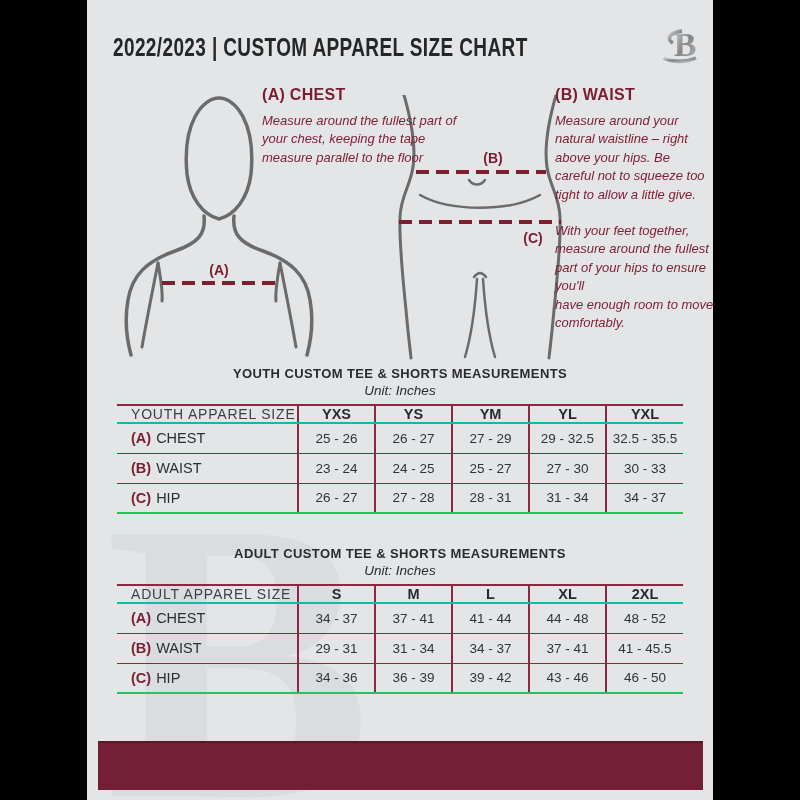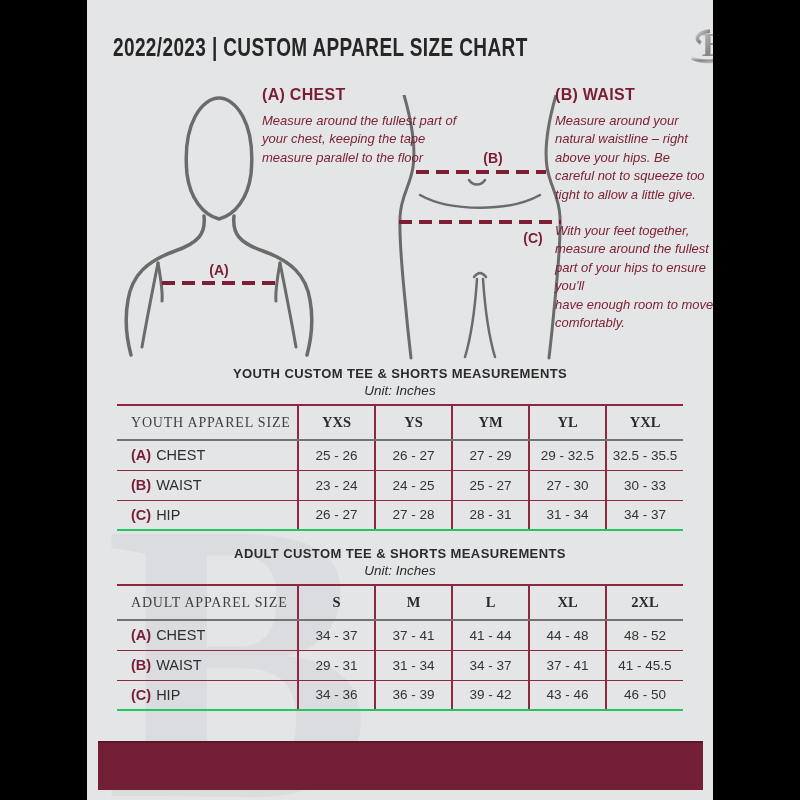--- a/index.html
+++ b/index.html
@@ -13,21 +13,20 @@
     position:absolute; left:18px; top:498px; z-index:0;
     font-family:"Liberation Serif", serif; font-weight:bold;
     font-size:400px; line-height:0.82; color:#dbdcdf;
     letter-spacing:-10px; user-select:none;
   }
   
   .header {
     position:absolute; left:0; top:0; width:100%; height:70px; z-index:2;
     display:flex; align-items:center; justify-content:space-between;
     padding:24px 24px 0 26px;
-    gap:28px;
   }
   .title {
     font-size:25px; font-weight:700; color:#262626; letter-spacing:0.5px;
     transform:scaleX(0.76); transform-origin:left center; white-space:nowrap;
   }
   .brand { display:flex; align-items:center; }
   
   .fig { position:absolute; z-index:1; }
   .fig-upper { left:30px; top:84px; }
   .fig-lower { left:303px; top:95px; }
@@ -43,22 +42,22 @@
   .section-adult { top:546px; }
   .tbl-title { font-size:13px; font-weight:700; color:#2b2b2b; letter-spacing:0.4px; }
   .tbl-unit  { font-size:13.5px; font-style:italic; color:#2b2b2b; margin-top:2px; }
   table.size-table {
     width:566px; margin:6px auto 0; border-collapse:collapse; table-layout:fixed;
     border-top:2px solid #8e2740;
   }
   table.size-table col.c-label { width:181px; }
   table.size-table col.c-size  { width:77px; }
   .size-table th {
-    height:35px; font-size:14.5px; font-weight:700; color:#2b2b2b;
-    border-bottom:2px solid #737373; text-align:center; vertical-align:middle;font-family:Liberation Serif, serif;
+    height:18px; font-size:14.5px; font-weight:700; color:#2b2b2b;
+    border-bottom:2px solid #14b8a6; text-align:center; vertical-align:middle;
   }
   .size-table th.lbl {
     font-weight:400; color:#3f3f3f; text-align:left; padding-left:14px;
     letter-spacing:0.8px; font-size:14px;
   }
   .size-table td {
     height:30px; font-size:13.5px; color:#333; text-align:center; vertical-align:middle;
   }
   .size-table td.lbl { text-align:left; padding-left:14px; font-size:14.5px; color:#2e2e2e; }
   .size-table td.lbl .pfx { color:#7a1d33; font-weight:700; margin-right:5px; }

